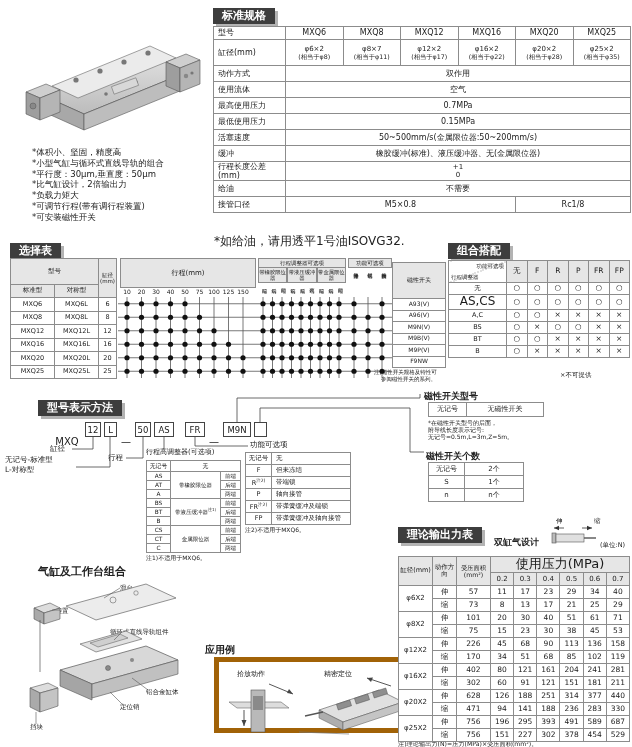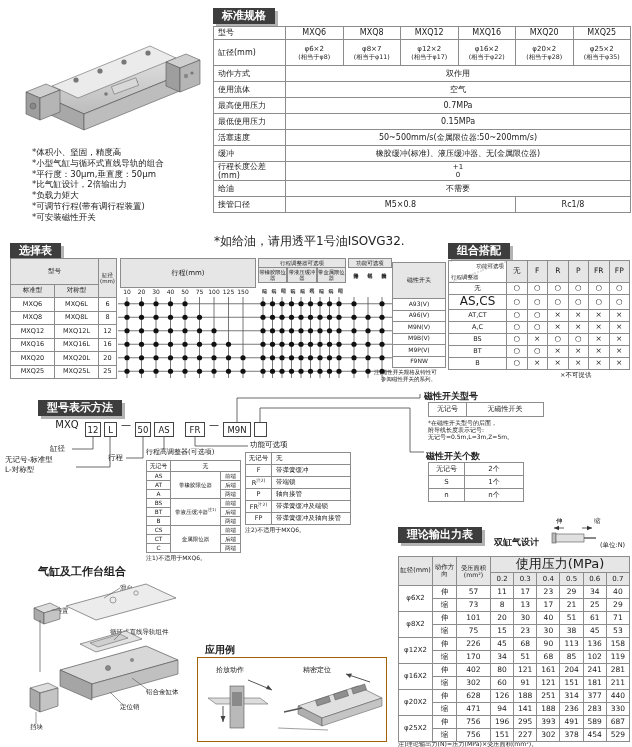--- a/index.html
+++ b/index.html
@@ -18,21 +18,21 @@
   .lbl{text-align:left !important;padding-left:4px !important;}
   .bold{font-weight:bold;}
   .vtext{writing-mode:vertical-rl;text-orientation:upright;line-height:1;}
   .cellbox{position:absolute;border:1px solid #8c8c8c;background:#e6e6e6;display:flex;
            align-items:center;justify-content:center;text-align:center;box-sizing:border-box;}
   .diag{position:relative;background:linear-gradient(to bottom right,transparent 49.6%,#888 49.6%,#888 50.5%,transparent 50.5%);}
   .diag .dt{position:absolute;top:2px;right:2px;font-size:5.5px;}
   .diag .db{position:absolute;bottom:2px;left:2px;font-size:5.5px;}
   .codebox{position:absolute;border:1px solid #444;height:15px;line-height:15px;text-align:center;
            font-size:8.5px;background:#fff;box-sizing:border-box;top:422px;}
-  .codetext{position:absolute;height:15px;line-height:15px;text-align:center;font-size:10px;top:417px;}
+  .codetext{position:absolute;height:15px;line-height:15px;text-align:center;font-size:10px;top:434px;}
   svg{display:block;}
 </style>
 </head>
 <body>
 
 <div id="page">
 
   <svg class="abs" style="left:16px;top:24px" width="196" height="122" viewBox="0 0 196 122">
     <defs>
       <linearGradient id="g1" x1="0" y1="0" x2="0" y2="1">
@@ -100,21 +100,21 @@
   <div class="note" style="left:428px;top:426px;font-size:6px">附导线长度表示记号:</div>
   <div class="note" style="left:428px;top:433px;font-size:6px">无记号=0.5m,L=3m,Z=5m。</div>
 
   <div class="note" style="left:120px;top:584px;font-size:6.5px">滑台</div>
   <div class="note" style="left:36px;top:607px;font-size:6.5px">调行程装置</div>
   <div class="note" style="left:110px;top:628px;font-size:6.5px">循环式直线导轨组件</div>
   <div class="note" style="left:146px;top:688px;font-size:6.5px">铝合金缸体</div>
   <div class="note" style="left:120px;top:703px;font-size:6.5px">定位销</div>
   <div class="note" style="left:30px;top:723px;font-size:6.5px">挡块</div>
 
-  <div class="abs" style="left:197px;top:657px;width:190px;height:85px;border:1px solid #a16207;box-sizing:border-box">
+  <div class="abs" style="left:214px;top:657px;width:190px;height:76px;border:5px solid #a16207;box-sizing:border-box">
     <div class="abs" style="left:18px;top:7px;font-size:7px">拾放动作</div>
     <div class="abs" style="left:105px;top:7px;font-size:7px">精密定位</div>
     <svg class="abs" style="left:0;top:0" width="188" height="83" viewBox="0 0 188 83">
       <polygon points="10,40 62,40 70,46 18,46" fill="#ddd" stroke="#666" stroke-width="0.6"></polygon>
       <rect x="32" y="28" width="14" height="42" fill="#b9b9b9" stroke="#555" stroke-width="0.6"></rect>
       <rect x="34" y="34" width="10" height="14" fill="#8a8a8a"></rect>
       <line x1="50" y1="22" x2="74" y2="32" stroke="#444" stroke-width="0.9"></line>
       <polygon points="74,32 68,31 70,27" fill="#444"></polygon>
       <line x1="25" y1="48" x2="25" y2="64" stroke="#444" stroke-width="0.9"></line>
       <polygon points="25,64 22.5,58 27.5,58" fill="#444"></polygon>
@@ -540,29 +540,20 @@
         <tr style="height: 12px;">
           <td style="font-size: 12px; margin-left: 26px;">AS,CS</td>
           <td>○</td>
           <td>○</td>
           <td>○</td>
           <td>○</td>
           <td>○</td>
           <td>○</td>
         </tr>
         <tr style="height: 12px;">
-          <td style="font-size: 6.5px;">AT,CT</td>
-          <td>○</td>
-          <td>○</td>
-          <td>×</td>
-          <td>×</td>
-          <td>×</td>
-          <td>×</td>
-        </tr>
-        <tr style="height: 12px;">
           <td style="font-size: 6.5px;">A,C</td>
           <td>○</td>
           <td>○</td>
           <td>×</td>
           <td>×</td>
           <td>×</td>
           <td>×</td>
         </tr>
         <tr style="height: 12px;">
           <td style="font-size: 6.5px;">BS</td>
@@ -659,21 +650,21 @@
       <colgroup>
         <col style="width: 26px;">
       </colgroup>
       <tbody>
         <tr style="height: 12px;">
           <td>无记号</td>
           <td class="lbl">无</td>
         </tr>
         <tr style="height: 12px;">
           <td>F</td>
-          <td class="lbl">带弹簧缓冲</td>
+          <td class="lbl">但未冻结</td>
         </tr>
         <tr style="height: 12px;">
           <td>R<sup style="font-size: 4.5px;">注2)</sup></td>
           <td class="lbl">带端锁</td>
         </tr>
         <tr style="height: 12px;">
           <td>P</td>
           <td class="lbl">轴向接管</td>
         </tr>
         <tr style="height: 12px;">

